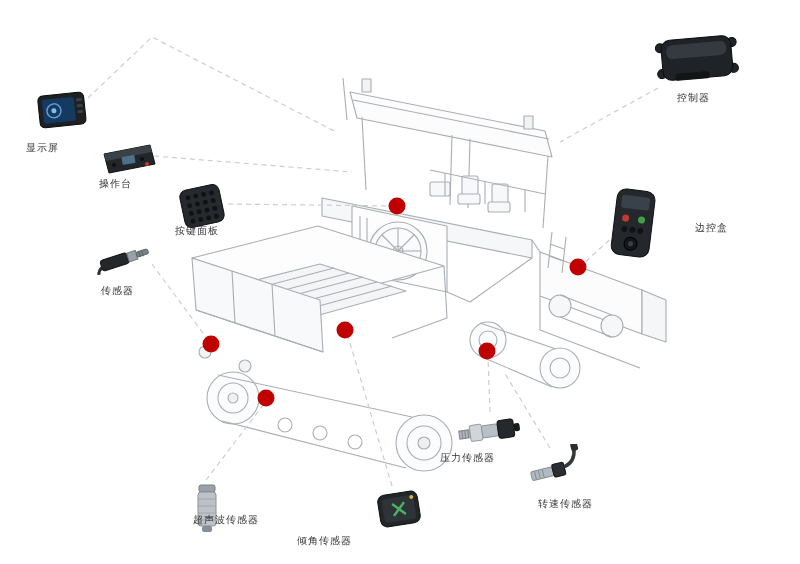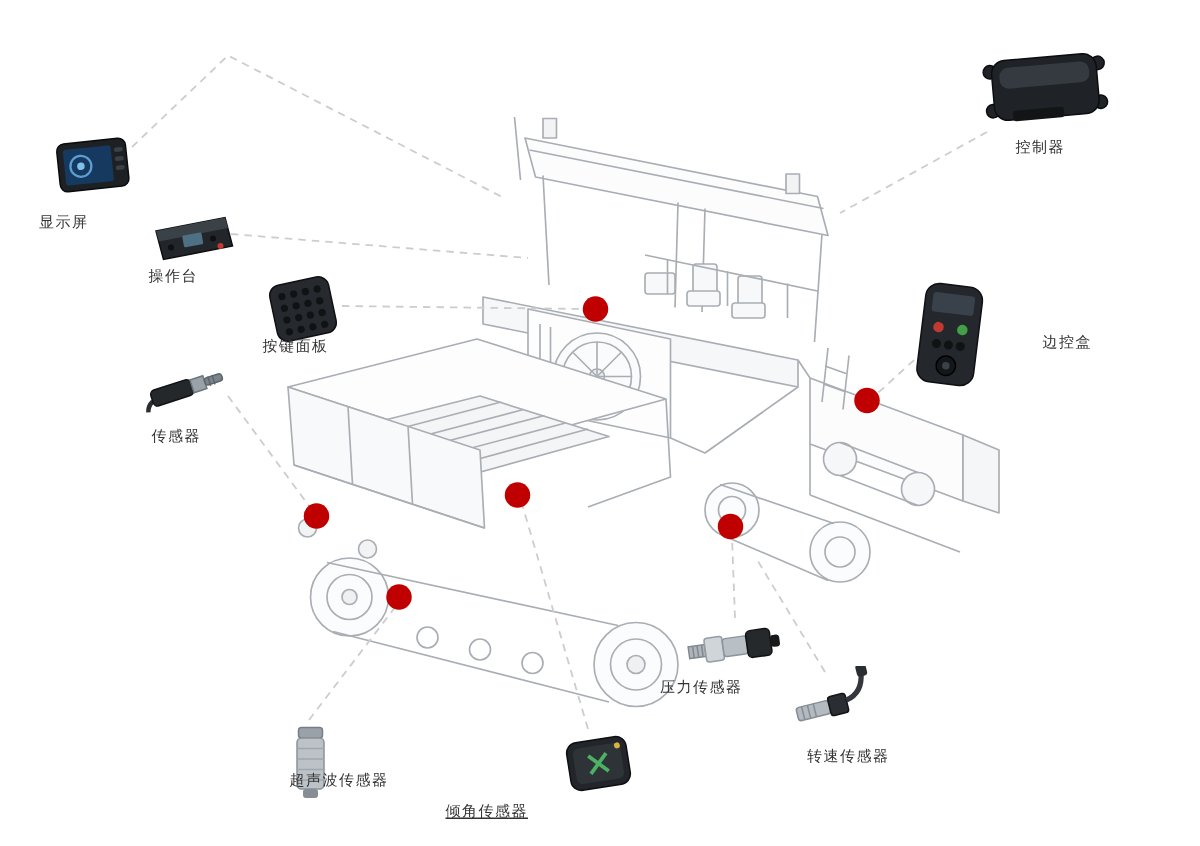--- a/index.html
+++ b/index.html
@@ -24,21 +24,21 @@
   
   .lbl-display{left:26px;top:141px;}
   .lbl-console{left:99px;top:177px;text-align:right;}
   .lbl-keypad{left:175px;top:224px;}
   .lbl-sensor{left:101px;top:284px;}
   .lbl-controller{left:677px;top:91px;}
   .lbl-sidebox{left:695px;top:221px;font-family:Liberation Mono, monospace;}
   .lbl-pressure{left:440px;top:451px;font-family:Liberation Serif, serif;}
   .lbl-speed{left:518px;top:497px;margin-left:20px;}
   .lbl-ultrasonic{left:167px;top:513px;margin-left:26px;}
-  .lbl-tilt{left:297px;top:534px;text-decoration:underline;}
+  .lbl-tilt{left:297px;top:534px;}
   
   .ic-display{left:34px;top:88px;}
   .ic-console{left:100px;top:140px;}
   .ic-keypad{left:176px;top:182px;}
   .ic-sensor{left:94px;top:240px;}
   .ic-controller{left:650px;top:30px;}
   .ic-sidebox{left:602px;top:186px;}
   .ic-pressure{left:456px;top:412px;}
   .ic-speed{left:526px;top:444px;}
   .ic-ultrasonic{left:190px;top:482px;}

